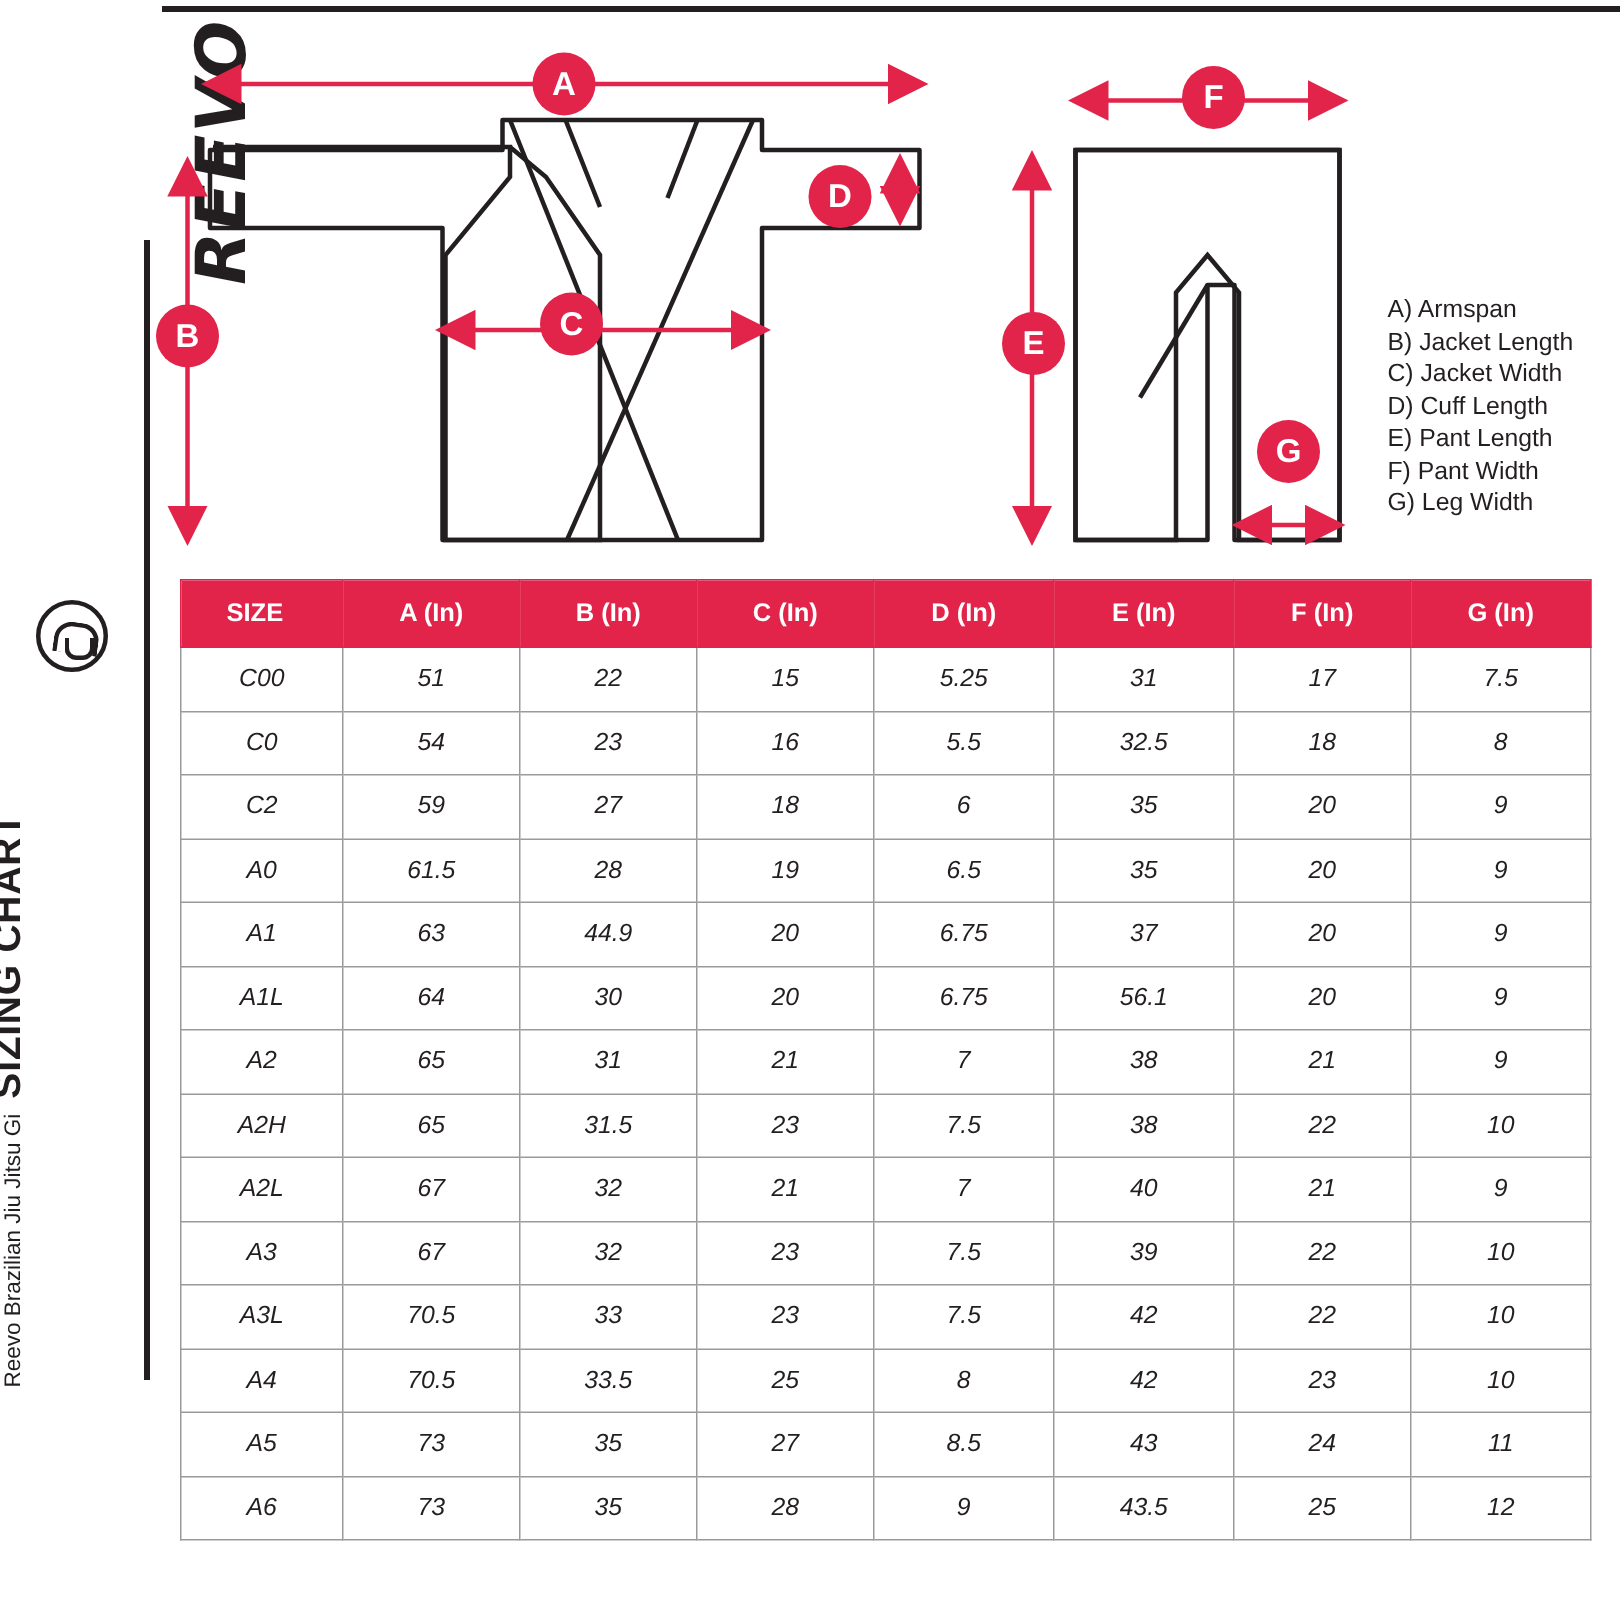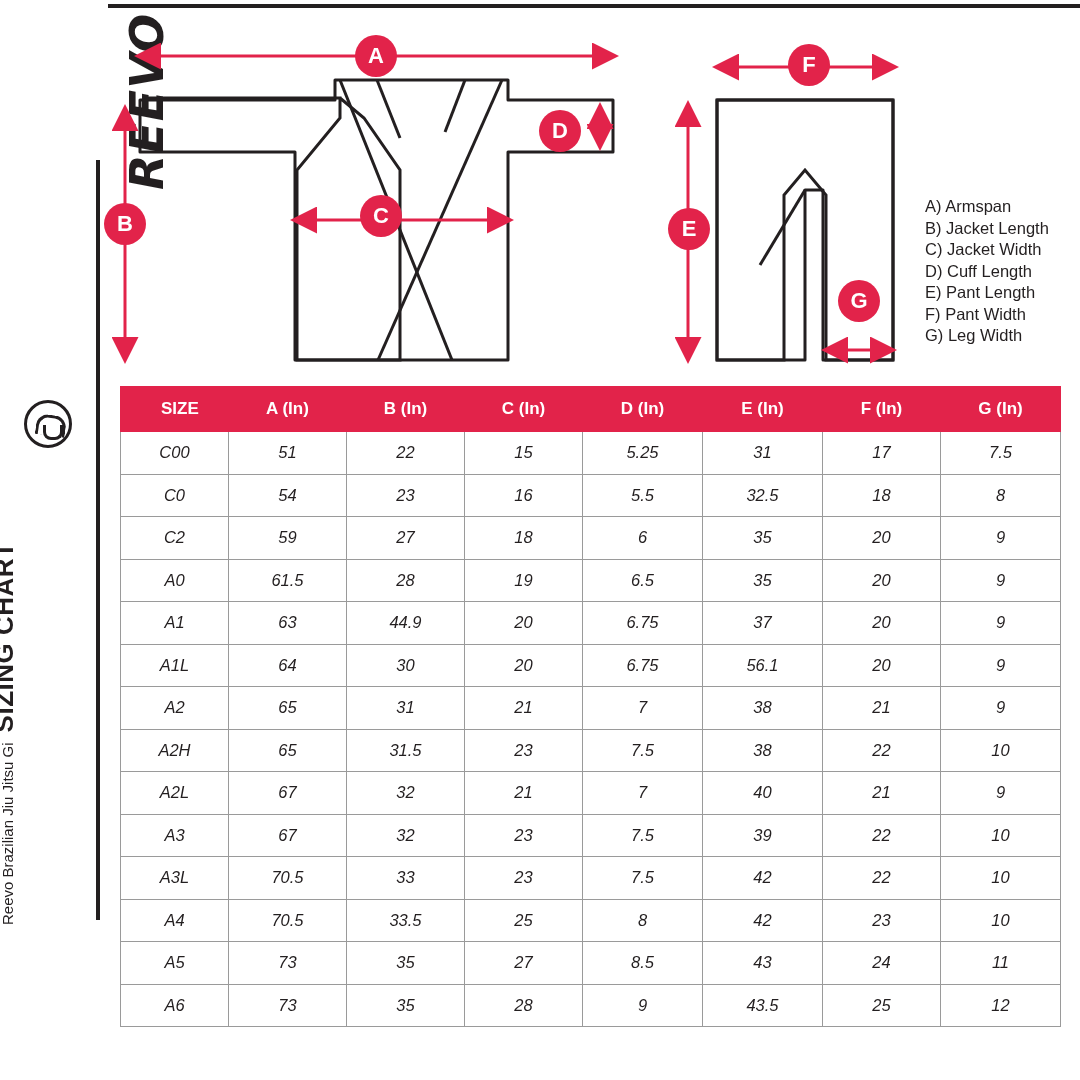--- a/index.html
+++ b/index.html
@@ -171,21 +171,21 @@
     text-align: center;
     font-size: 16.5px;
     font-style: italic;
     color: #231f20;
   }
   table.size-table td.size-cell {
     font-style: italic;
   }
   table.size-table th:first-child {
     text-align: left;
-    padding-left: 40px;
+    padding-left: 30px;
   }
 </style>
 </head>
 <body>
 
 <div class="top-rule"></div>
 <div class="left-rule"></div>
 
 <div class="brand-col">
   <div class="reevo-word">REEVO</div>

